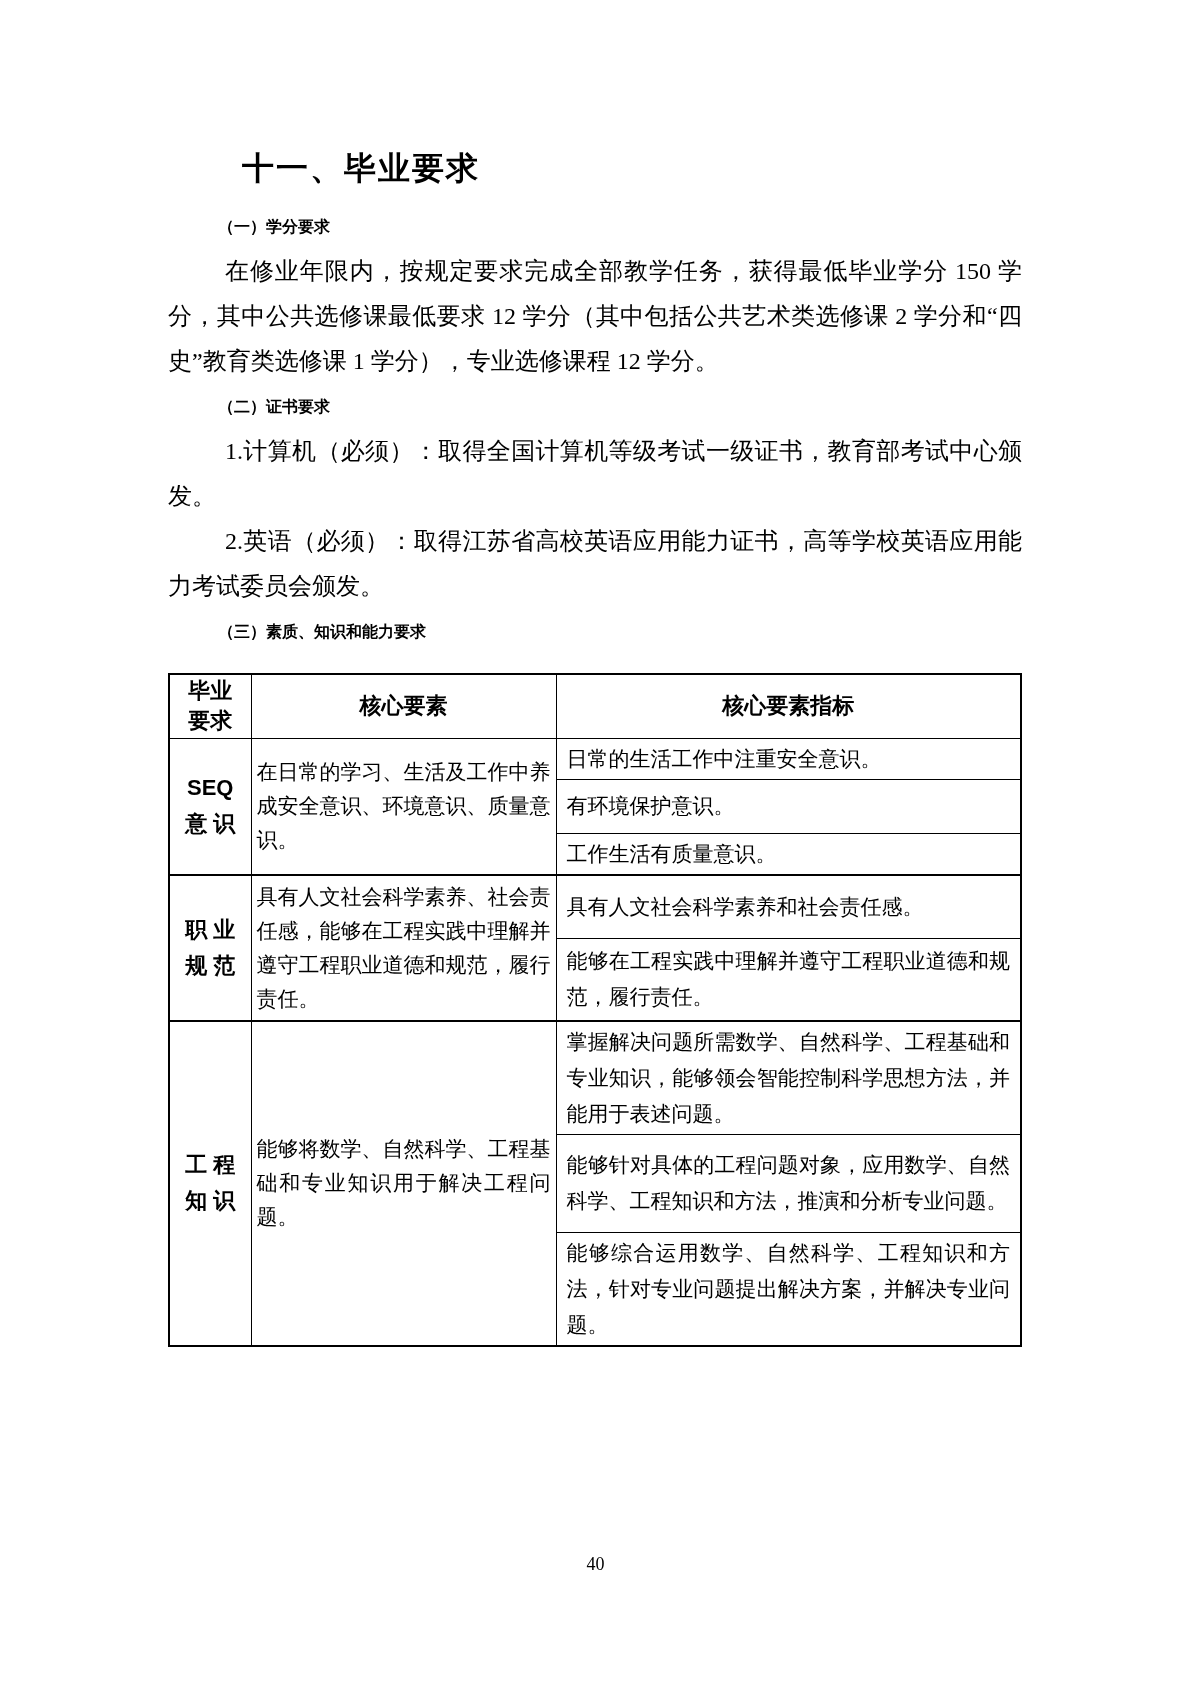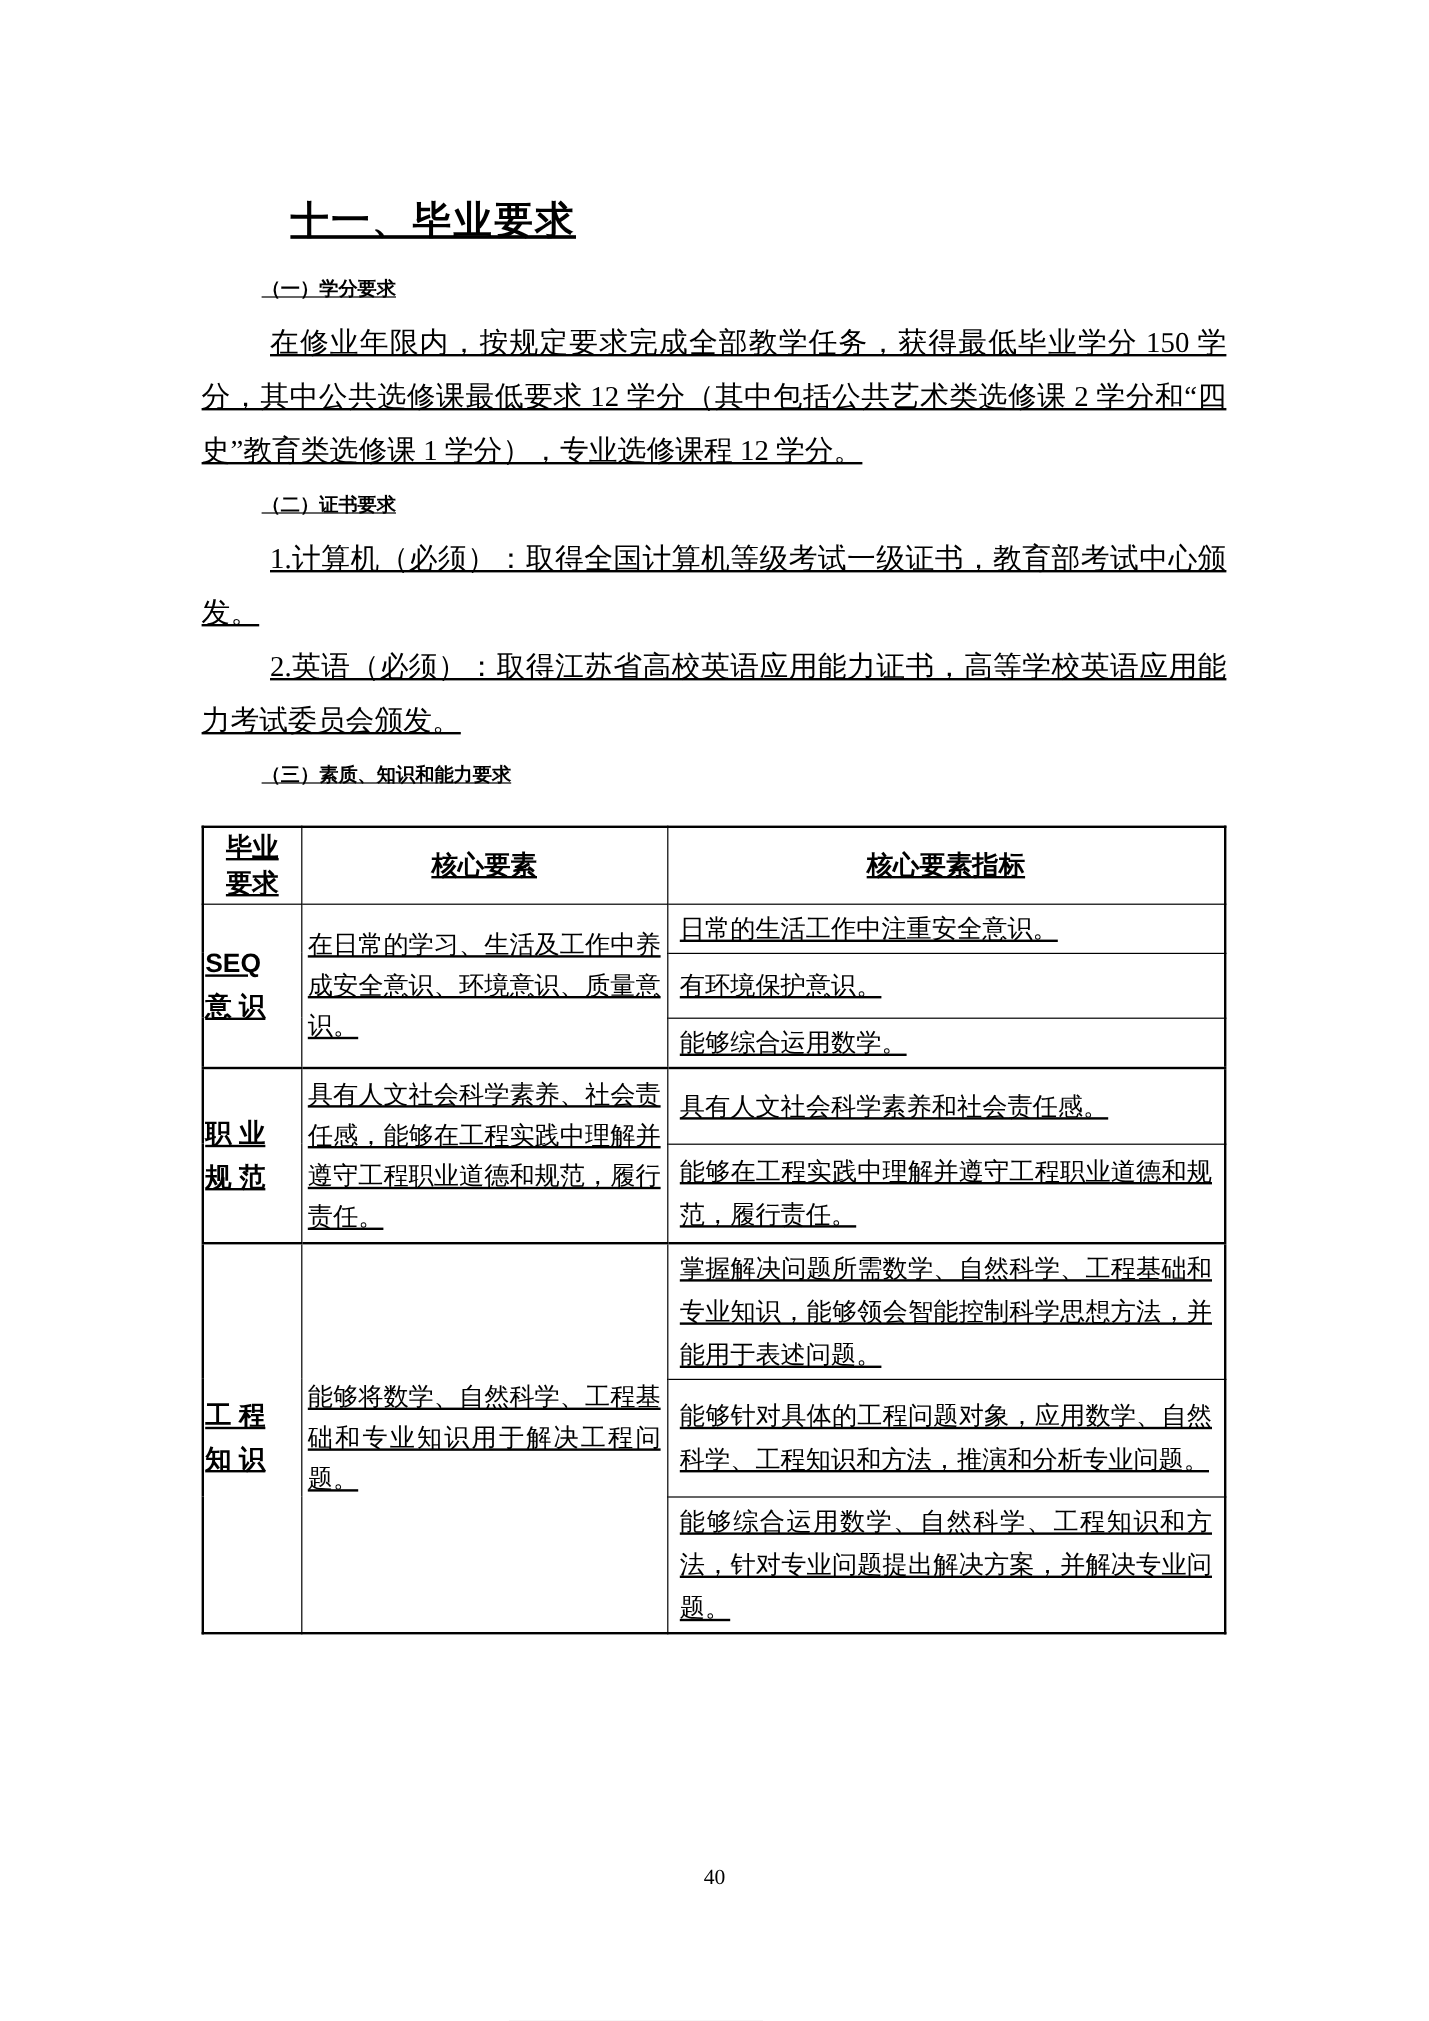--- a/index.html
+++ b/index.html
@@ -9,23 +9,22 @@
     height: 1684px;
     margin: 0 auto;
     background: #ffffff;
     color: #000000;
     font-family: "Liberation Serif", "DejaVu Serif", serif;
     overflow: hidden;
   }
   .content {
     position: absolute;
     left: 168px;
-    top: 159px;
+    top: 144px;
     width: 854px;
-    text-decoration: underline;
   }
   .doc-title {
     margin: 0 0 12px 0;
     padding-left: 74px;
     font-family: "Liberation Sans", "DejaVu Sans", sans-serif;
     font-size: 32px;
     line-height: 48px;
     font-weight: 700;
     letter-spacing: 2px;
   }
@@ -67,20 +66,21 @@
     font-size: 22px;
     line-height: 30px;
     text-align: center;
     white-space: pre-line;
   }
   .req-table td.rowlabel {
     font-family: "Liberation Sans", "DejaVu Sans", sans-serif;
     font-weight: 700;
     font-size: 22px;
     line-height: 36px;
+    text-align: center;
     white-space: pre-line;
   }
   .req-table td.element {
     padding: 4px 5px;
     line-height: 34px;
     text-align: justify;
   }
   .req-table td.indicator {
     padding: 2px 10px;
     line-height: 36px;
@@ -140,21 +140,21 @@
         <tr class="h37">
           <td class="rowlabel" rowspan="3">SEQ
 意 识</td>
           <td class="element" rowspan="3">在日常的学习、生活及工作中养成安全意识、环境意识、质量意识。</td>
           <td class="indicator">日常的生活工作中注重安全意识。</td>
         </tr>
         <tr class="h54">
           <td class="indicator">有环境保护意识。</td>
         </tr>
         <tr class="h41">
-          <td class="indicator">能够综合运用数学。</td>
+          <td class="indicator">工作生活有质量意识。</td>
         </tr>
 
         <tr class="h60 group-start">
           <td class="rowlabel" rowspan="2">职 业
 规 范</td>
           <td class="element" rowspan="2">具有人文社会科学素养、社会责任感，能够在工程实践中理解并遵守工程职业道德和规范，履行责任。</td>
           <td class="indicator">具有人文社会科学素养和社会责任感。</td>
         </tr>
         <tr class="h77">
           <td class="indicator">能够在工程实践中理解并遵守工程职业道德和规范，履行责任。</td>

